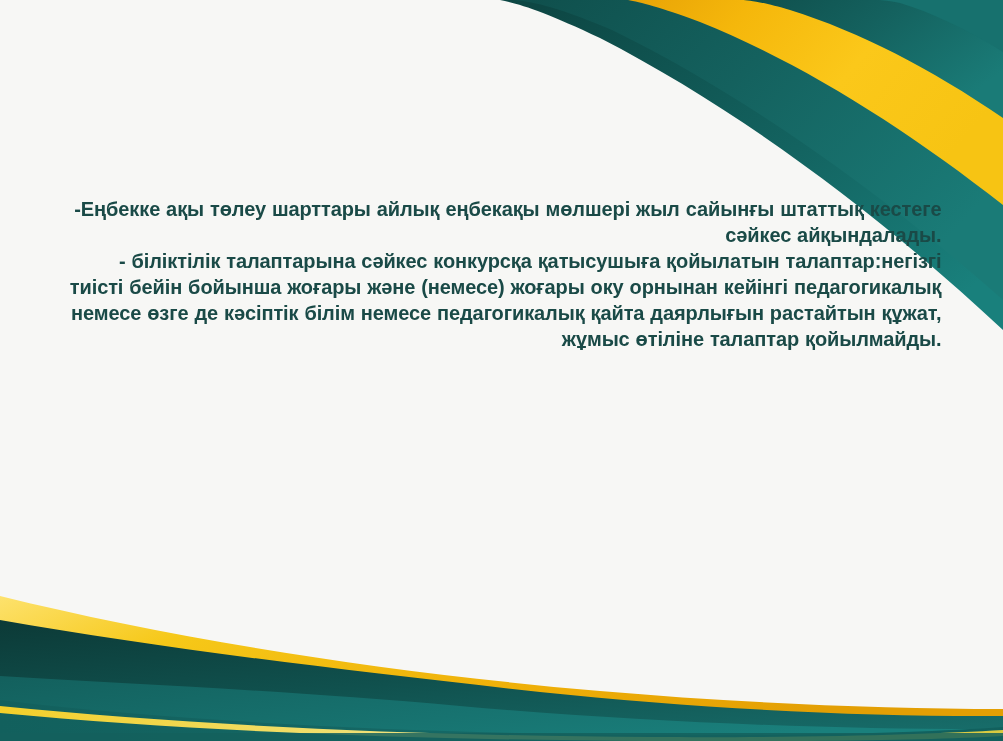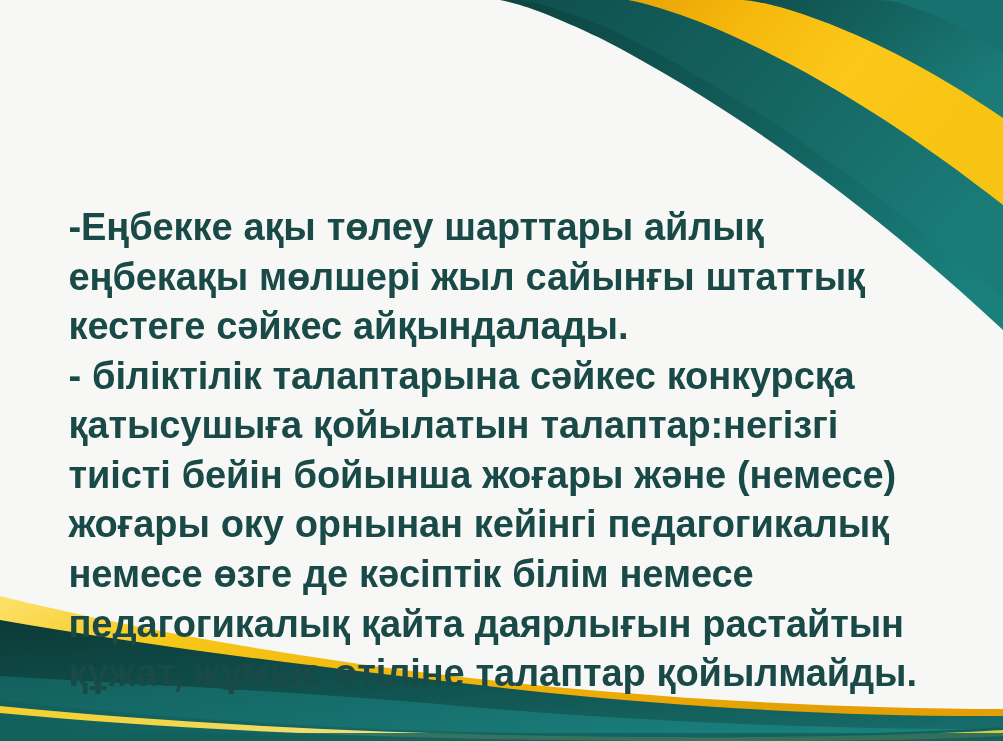--- a/index.html
+++ b/index.html
@@ -36,23 +36,23 @@
     justify-content: center;
     padding: 0;
   }
 
   .body-text {
     position: absolute;
     left: 50%;
     top: 196px;
     transform: translateX(-50%);
     width: 880px;
-    margin: 7px;
-    text-align: left;
-    font-size: 38px;
+    margin: 0;
+    text-align: right;
+    font-size: 20px;
     font-weight: bold;
     line-height: 1.305;
     letter-spacing: -0.1px;
     color: #1a4a47;
     white-space: pre-line;
     word-spacing: 0.5px;
   }
 </style>
 </head>
 <body>

